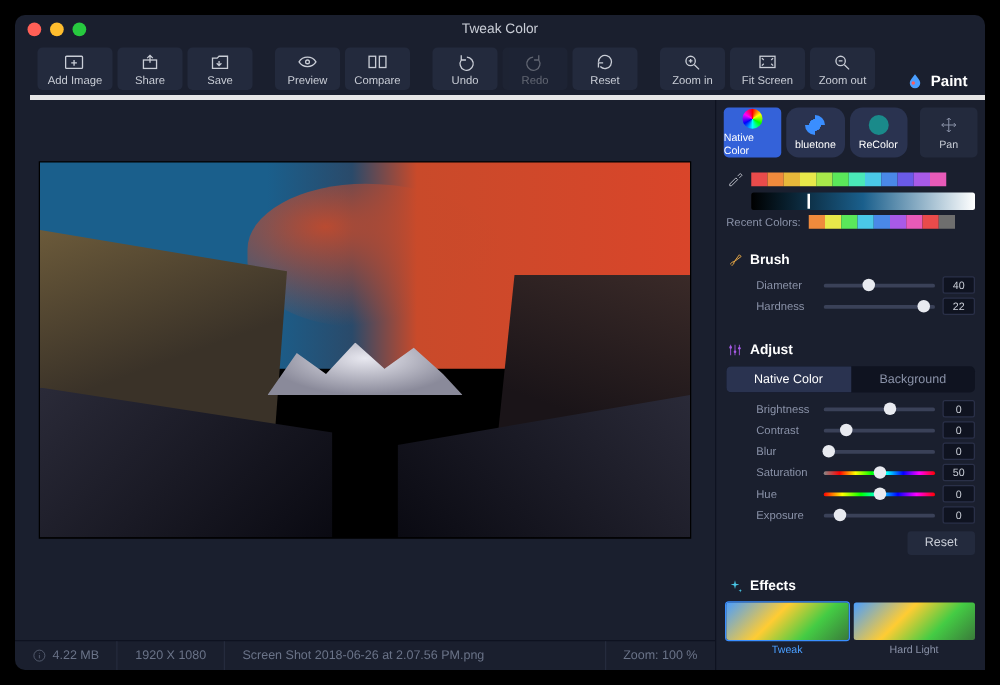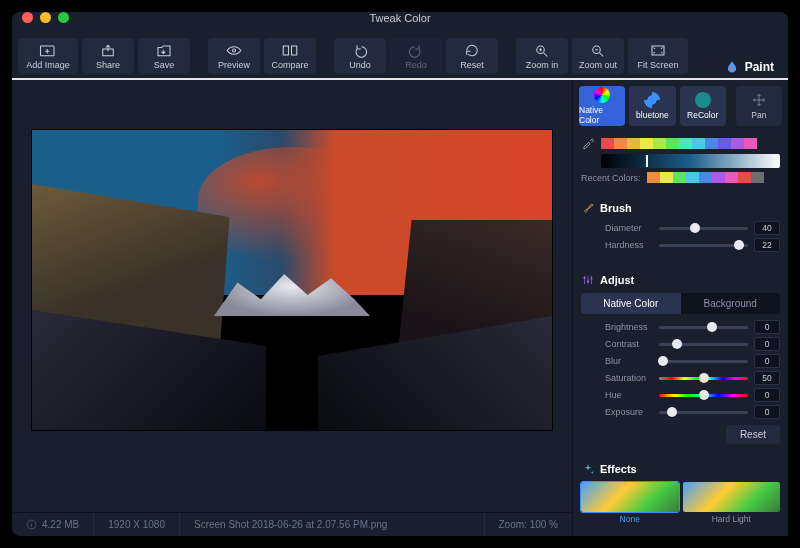--- a/index.html
+++ b/index.html
@@ -5,28 +5,28 @@
   * { margin: 0; padding: 0; box-sizing: border-box; font-family: -apple-system, "Helvetica Neue", Arial, sans-serif; }
   body { background: #000; width: 800px; height: 548px; overflow: hidden; }
 
   .window {
     position: absolute; left: 12px; top: 12px; right: 12px; bottom: 12px;
     background: #1a1f2e; border-radius: 8px; display: flex; flex-direction: column;
     box-shadow: 0 10px 40px rgba(0,0,0,0.6);
   }
 
   
-  .titlebar { height: 22px; display: flex; position: relative; }
+  .titlebar { height: 22px; display: flex; align-items: center; position: relative; }
   .traffic { display: flex; gap: 7px; padding-left: 10px; }
   .traffic .dot { width: 11px; height: 11px; border-radius: 50%; }
   .dot.red { background: #ff5f56; } .dot.yellow { background: #ffbd2e; } .dot.green { background: #27c93f; }
   .titlebar .title { position: absolute; left: 0; right: 0; text-align: center; color: #c9cdd6; font-size: 11px; pointer-events: none; }
 
   
-  .toolbar { height: 46px; display: flex; align-items: stretch; padding: 4px 6px; gap: 4px; border-bottom: 2px solid #e5e5e5; }
+  .toolbar { height: 46px; display: flex; align-items: stretch; padding: 4px 6px; gap: 4px; border-bottom: 4px solid #e5e5e5; margin-left: 12px; }
   .tbtn { width: 52px; background: #232a3d; border-radius: 4px; display: flex; flex-direction: column; align-items: center; justify-content: center; gap: 2px; color: #c9cdd6; font-size: 9px; cursor: pointer; }
   .tbtn.wide { width: 60px; }
   .tbtn .ico { width: 18px; height: 16px; display: flex; align-items: center; justify-content: center; }
   .tbtn svg { stroke: #c9cdd6; fill: none; stroke-width: 1.4; }
   .tgap { width: 10px; }
   .topright { margin-left: auto; display: flex; align-items: flex-end; gap: 6px; padding-right: 8px; }
   .panelTitle { color: #fff; font-size: 12px; font-weight: 600; display: flex; align-items: center; gap: 6px; }
 
   
   .content { flex: 1; display: flex; min-height: 0; }
@@ -45,21 +45,21 @@
   
   .statusbar { height: 24px; border-top: 1px solid #0e1220; display: flex; align-items: center; color: #6a7388; font-size: 10px; }
   .statusbar .cell { padding: 0 14px; border-right: 1px solid #252b3d; height: 100%; display: flex; align-items: center; gap: 5px; }
   .statusbar .cell.last { margin-left: auto; border-right: none; }
 
   
   .sidebar { width: 216px; background: #1a1f2e; border-left: 1px solid #0e1220; display: flex; flex-direction: column; overflow-y: auto; }
   .modeRow { display: flex; gap: 4px; padding: 6px; }
   .modeBtn { flex: 1; background: #232a3d; border-radius: 4px; height: 40px; display: flex; flex-direction: column; align-items: center; justify-content: center; color: #c9cdd6; font-size: 8.5px; gap: 2px; cursor: pointer; }
   .modeBtn.sel { background: #3462d9; color: #fff; }
-  .modeBtn.sel2 { background: #2a3350; color:#fff; }
+  .modeBtn.sel2 { background: #2a3350; color:#fff;border-radius:10px; }
   .modeIco { width: 16px; height: 16px; border-radius: 50%; }
   .panGroup { margin-left: 6px; }
 
   .section { padding: 4px 8px 8px 8px; }
   .secHead { display: flex; align-items: center; gap: 5px; color: #fff; font-size: 11px; font-weight: 600; margin: 6px 0 6px 0; }
   .secHead svg { width: 14px; height: 14px; }
 
   .swatchRow { display: flex; gap: 0; flex-wrap: wrap; }
   .swatch { width: 13px; height: 11px; cursor: pointer; }
   .pickerRow { display: flex; align-items: center; gap: 6px; margin-bottom: 4px; }
@@ -181,37 +181,37 @@
     <div class="tgap"></div>
     <div class="tbtn">
       <span class="ico">
           <svg viewBox="0 0 24 20">
             <circle cx="10" cy="9" r="5"></circle>
             <path d="M14 13l5 5M8 9h4M10 7v4"></path>
           </svg>
         </span>
       <span>Zoom in</span>
     </div>
+    <div class="tbtn wide">
+      <span class="ico">
+          <svg viewBox="0 0 24 20">
+            <rect x="4" y="4" width="16" height="12"></rect>
+            <path d="M8 8l-2-2M16 8l2-2M8 12l-2 2M16 12l2 2"></path>
+          </svg>
+        </span>
+      <span>Fit Screen</span>
+    </div>
     <div class="tbtn">
       <span class="ico">
           <svg viewBox="0 0 24 20">
             <circle cx="10" cy="9" r="5"></circle>
             <path d="M14 13l5 5M8 9h4"></path>
           </svg>
         </span>
       <span>Zoom out</span>
-    </div>
-    <div class="tbtn wide">
-      <span class="ico">
-          <svg viewBox="0 0 24 20">
-            <rect x="4" y="4" width="16" height="12"></rect>
-            <path d="M8 8l-2-2M16 8l2-2M8 12l-2 2M16 12l2 2"></path>
-          </svg>
-        </span>
-      <span>Fit Screen</span>
     </div>
 
     <div class="topright">
       <div class="panelTitle">
         <svg width="14" height="14" viewBox="0 0 20 20">
             <path d="M10 2c3 4 6 7 6 10a6 6 0 1 1-12 0c0-3 3-6 6-10z" fill="#4a9eff"></path>
             <circle cx="8" cy="12" r="2" fill="#ff5a5a"></circle>
           </svg>
         <span>Paint</span>
       </div>
@@ -397,21 +397,21 @@
       <div class="section">
         <div class="secHead">
           <svg viewBox="0 0 20 20">
               <path d="M10 3l1 4 4 1-4 1-1 4-1-4-4-1 4-1zM16 13l.5 1.5L18 15l-1.5.5L16 17l-.5-1.5L14 15l1.5-.5z" fill="#4ac8e8"></path>
             </svg>
           <span>Effects</span>
         </div>
         <div class="fxRow" id="fxrow">
             <div class="fxItem">
               <div class="fxThumb sel"></div>
-              <div class="fxLabel sel">None</div>
+              <div class="fxLabel sel">Tweak</div>
             </div>
             <div class="fxItem">
               <div class="fxThumb"></div>
               <div class="fxLabel">Hard Light</div>
             </div>
           </div>
       </div>
 
     </div>
   </div>

